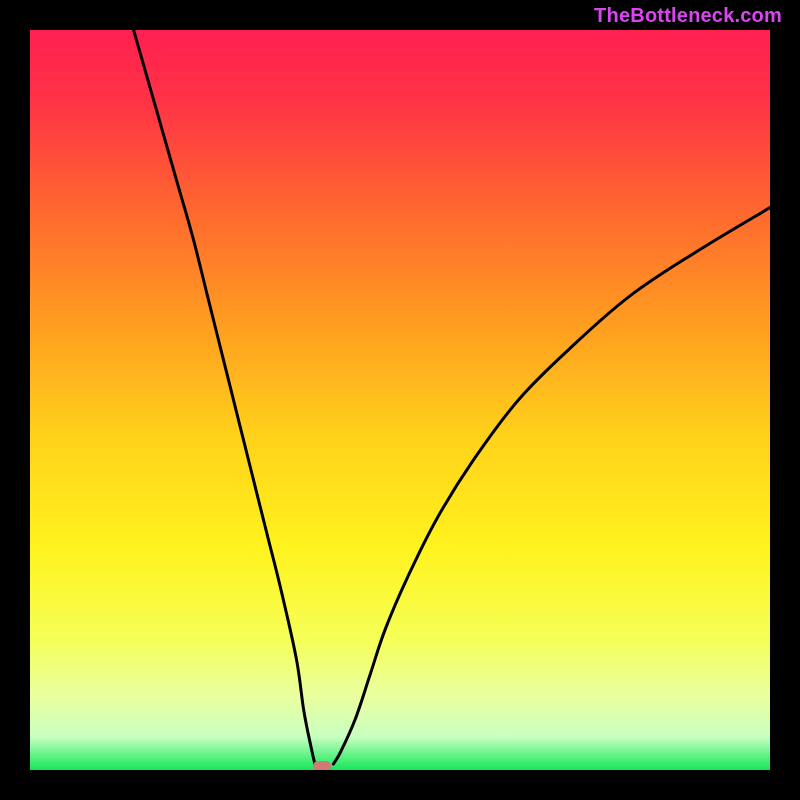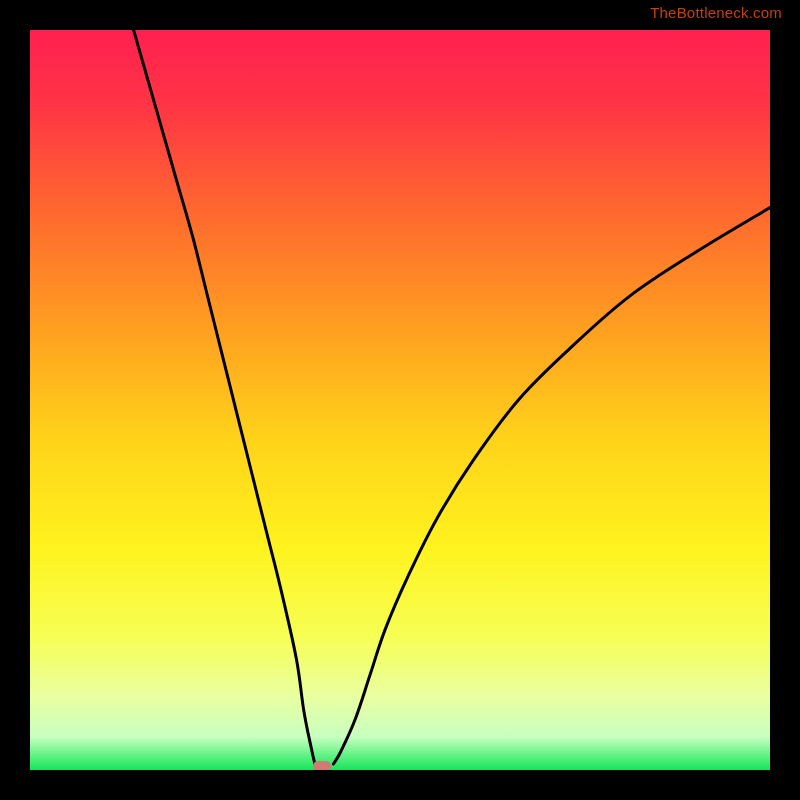--- a/index.html
+++ b/index.html
@@ -28,24 +28,24 @@
     overflow: hidden;
   }
   .gradient {
     position: absolute;
     inset: 0;
   }
   .watermark {
     position: absolute;
     top: 4px;
     right: 18px;
-    color: #c2410c;
-    font-size: 15px;
+    color: #d946ef;
+    font-size: 20px;
     letter-spacing: 0.2px;
-    font-weight: 400;
+    font-weight: 700;
   }
   svg.curve {
     position: absolute;
     inset: 0;
   }
   .marker {
     position: absolute;
     width: 18px;
     height: 10px;
     border-radius: 5px;

